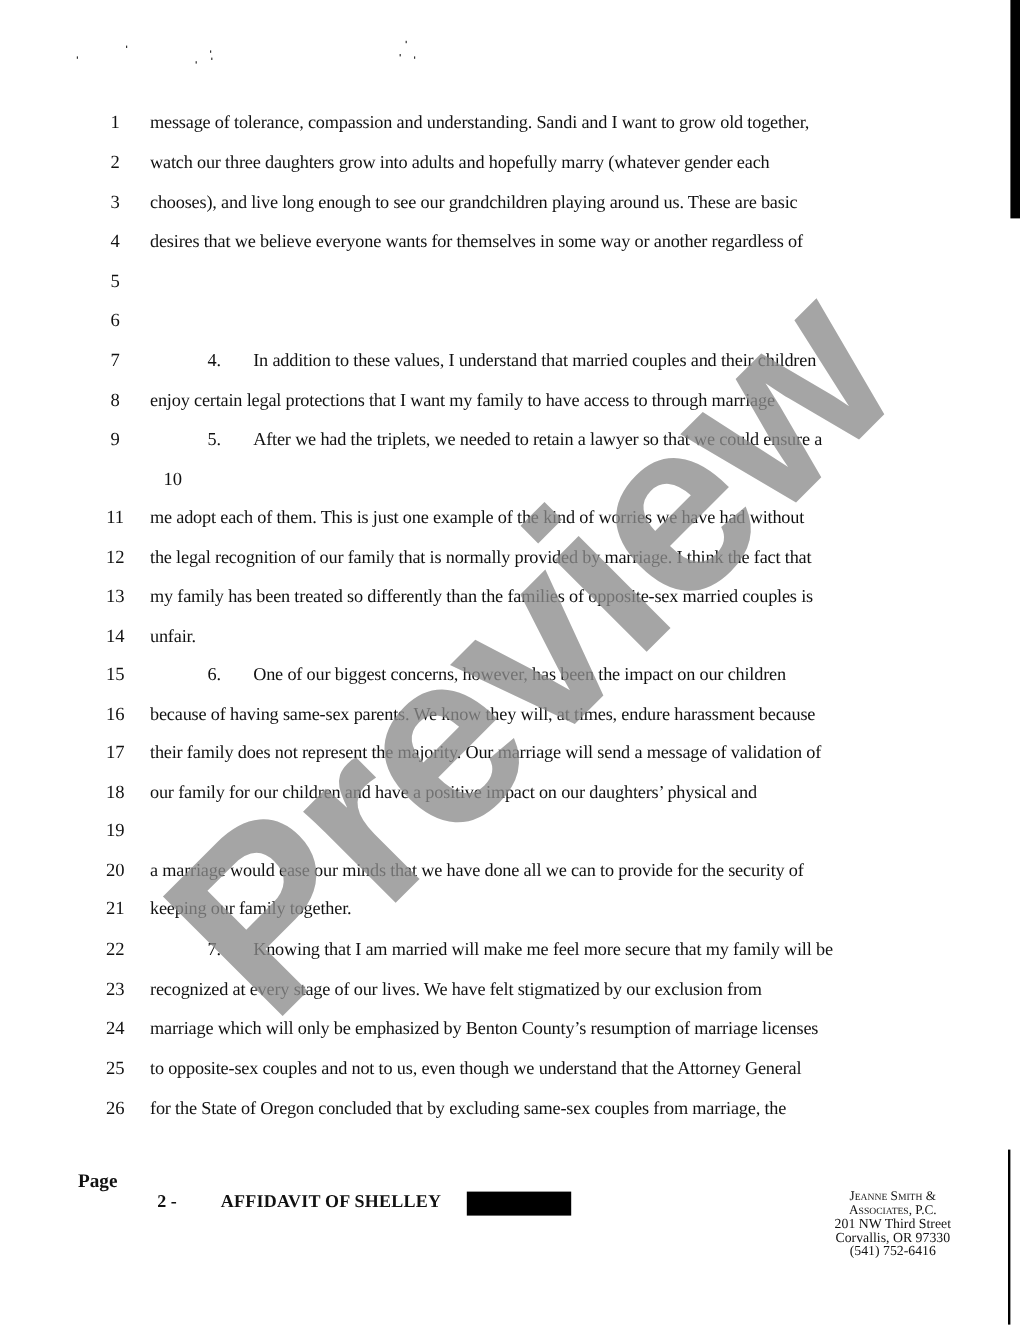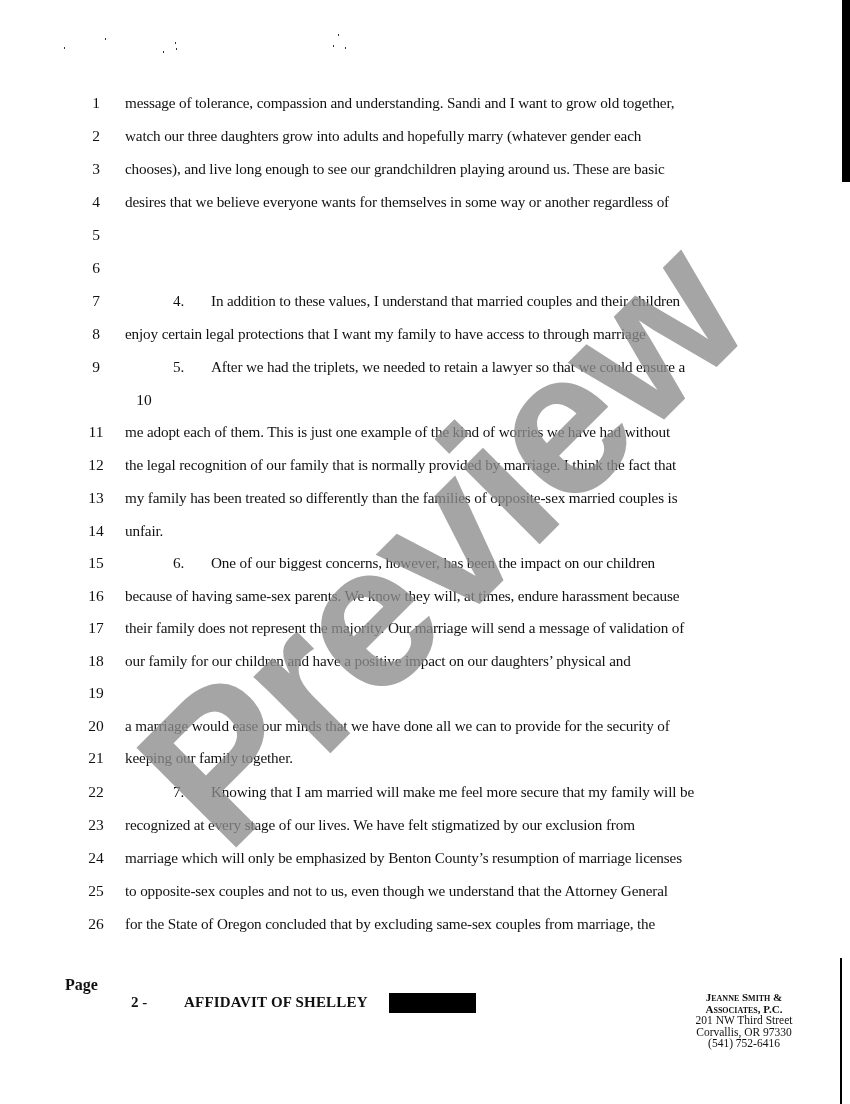--- a/index.html
+++ b/index.html
@@ -86,21 +86,21 @@
     left: 680px;
     top: 992px;
     width: 128px;
     text-align: center;
     font-size: 11.5px;
     line-height: 11.5px;
     color: #111;
   }
   .firm-block .sc {
     font-variant: small-caps;
-    font-weight: bold;
+    font-weight: normal;
     font-size: 11px;
   }
   .edge-bar-top {
     position: absolute;
     left: 842px;
     top: 0;
     width: 8px;
     height: 182px;
     background: #000;
   }

